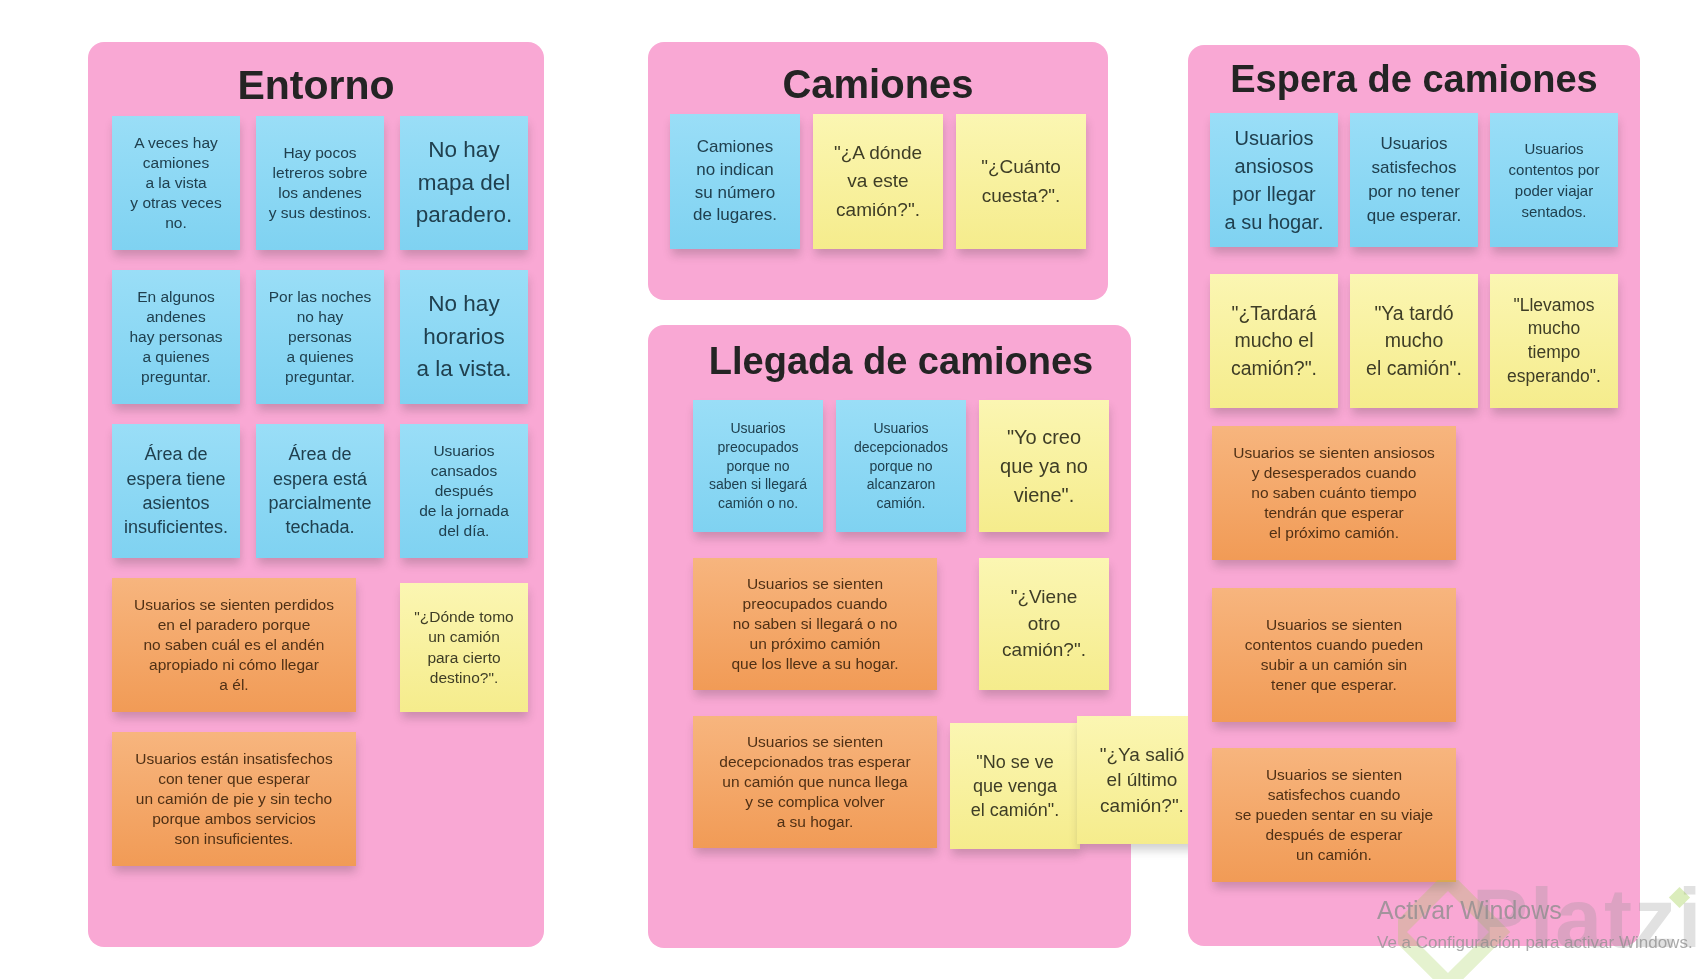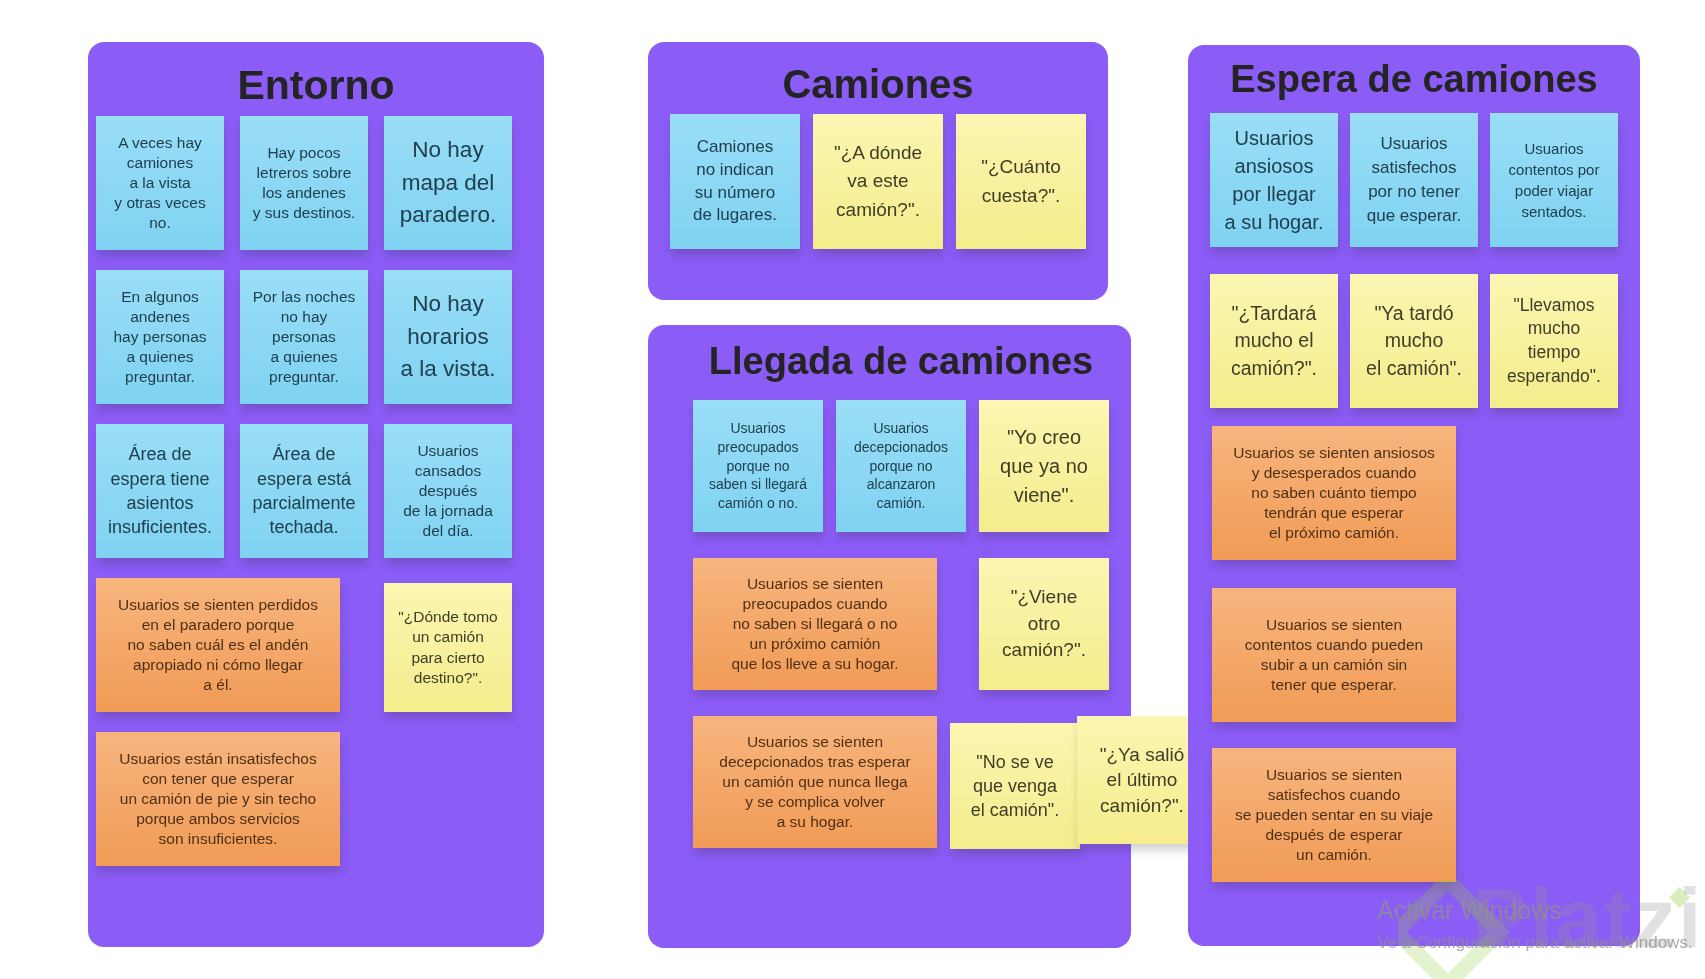--- a/index.html
+++ b/index.html
@@ -1,33 +1,33 @@
 <!DOCTYPE html>
 <html><head>
 <meta charset="utf-8">
 <style>
   html,body{margin:0;padding:0;background:#ffffff;}
   #board{
     position:relative;width:1705px;height:979px;background:#ffffff;
     font-family:"Liberation Sans",sans-serif;overflow:hidden;
   }
-  .panel{position:absolute;background:#8b5cf6;border-radius:16px;}
+  .panel{position:absolute;background:#f9a8d4;border-radius:16px;}
   #p1{left:88px;top:42px;width:456px;height:905px;}
   #p2a{left:648px;top:42px;width:460px;height:258px;}
   #p2b{left:648px;top:325px;width:460px;height:623px;padding-left:23px;}
   #p3{left:1188px;top:45px;width:452px;height:901px;}
 
   .panel h2{margin:0;text-align:center;font-weight:700;color:#242424;letter-spacing:0;}
   #p1 h2{font-size:41px;padding-top:20px;}
   #p2a h2{font-size:40px;padding-top:20px;}
   #p2b h2{font-size:38px;padding-top:15px;}
   #p3 h2{font-size:38px;padding-top:13px;}
 
   .rows{display:flex;flex-direction:column;align-items:flex-start;}
-  #p1 .rows{padding:7px 8px 0;}
+  #p1 .rows{padding:7px 24px 0;}
   #p2a .rows{padding:7px 22px 0;}
   #p2b .rows{padding:17px 22px 0;}
   #p3 .rows{padding:12px 22px 0;}
 
   .row{display:flex;align-items:flex-start;}
   #p1 .row{gap:16px;margin-top:20px;}
   #p2a .row{gap:13px;margin-top:0;}
   #p2b .row{gap:13px;margin-top:26px;}
   #p3 .row{gap:12px;margin-top:27px;}
   #p1 .r1,#p2b .r1,#p3 .r1{margin-top:0;}

